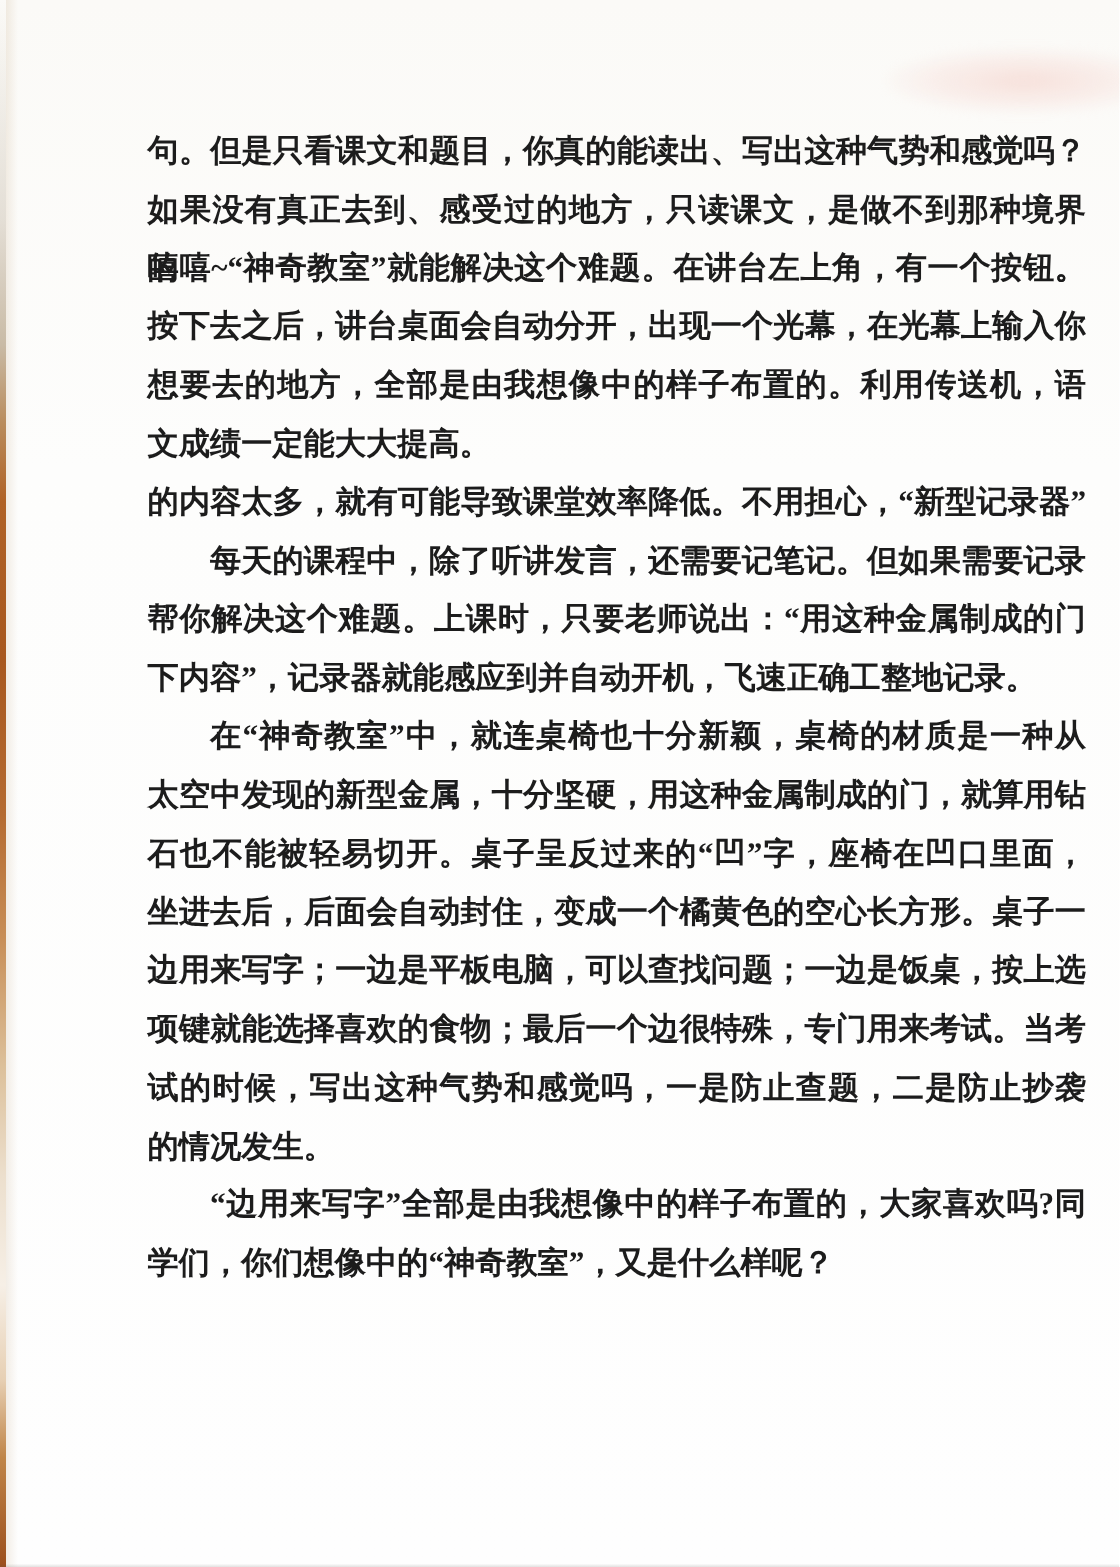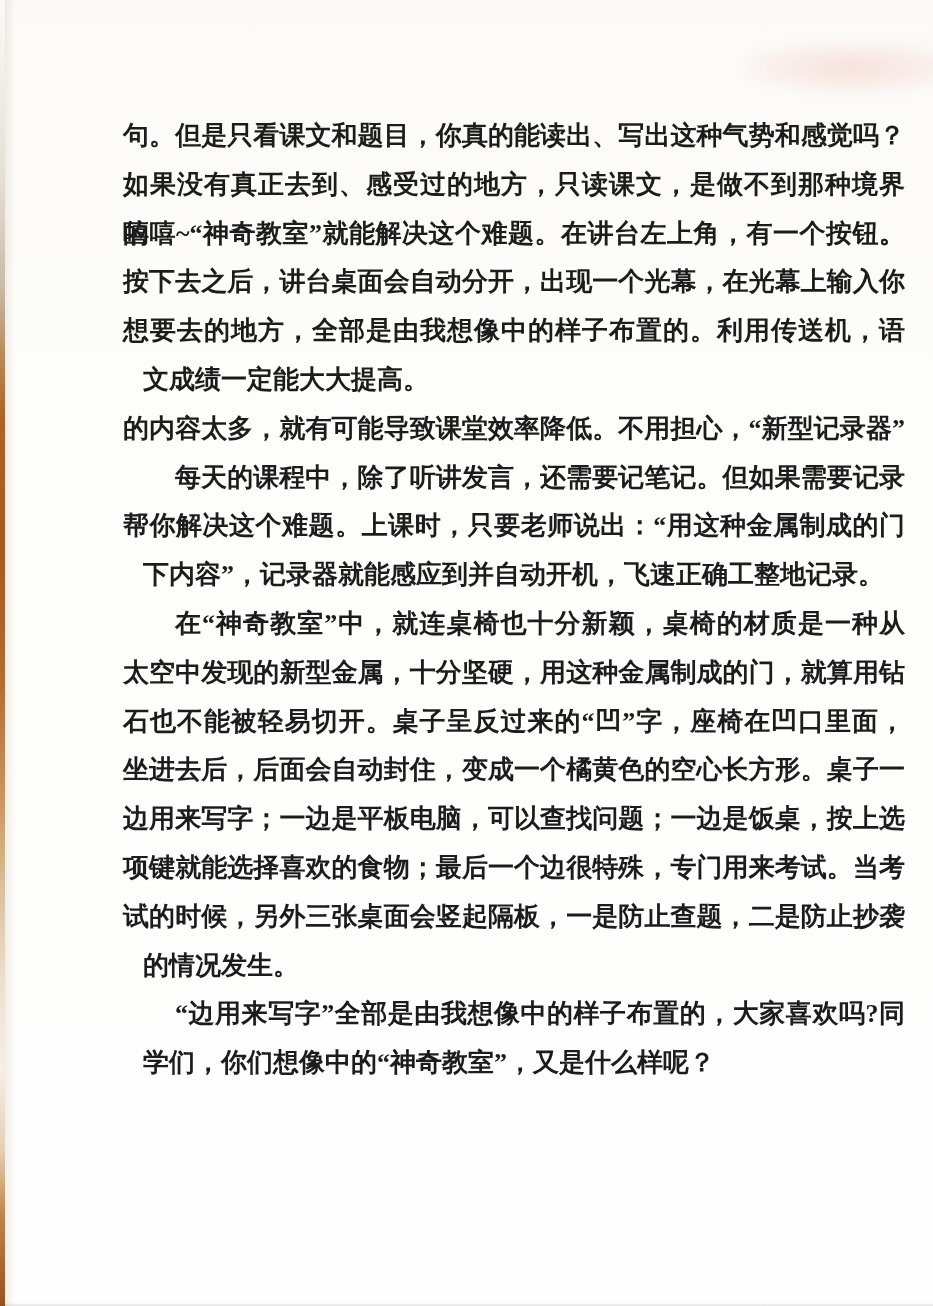--- a/index.html
+++ b/index.html
@@ -66,42 +66,41 @@
     position: absolute;
     left: 0;
     bottom: 0;
     width: 933px;
     height: 3px;
     background: linear-gradient(180deg, rgba(0,0,0,0), rgba(90,85,80,0.18));
   }
   .text-block {
     position: absolute;
     left: 123px;
-    top: 112px;
+    top: 102px;
     width: 782px;
     color: #1c1c1c;
     font-size: 26px;
     font-weight: bold;
     letter-spacing: 0;
     font-family: Liberation Serif, serif;
   }
   .line {
     height: 48.8px;
     line-height: 48.8px;
     text-align: justify;
     text-align-last: justify;
     text-justify: inter-ideograph;
     white-space: normal;
   }
   .line.indent {
     text-indent: 2em;
   }
   .line.para-end {
     text-align-last: left;
-    margin-left: 20px;
   }
 </style>
 </head>
 <body>
 
 <div class="page">
   <div class="left-edge"></div>
   <div class="left-edge-soft"></div>
   <div class="smudge"></div>
   <div class="text-block">
@@ -114,19 +113,19 @@
       <div class="line">的内容太多，就有可能导致课堂效率降低。不用担心，“新型记录器”</div>
       <div class="line indent">每天的课程中，除了听讲发言，还需要记笔记。但如果需要记录</div>
       <div class="line">帮你解决这个难题。上课时，只要老师说出：“用这种金属制成的门</div>
       <div class="line para-end">下内容”，记录器就能感应到并自动开机，飞速正确工整地记录。</div>
       <div class="line indent">在“神奇教室”中，就连桌椅也十分新颖，桌椅的材质是一种从</div>
       <div class="line">太空中发现的新型金属，十分坚硬，用这种金属制成的门，就算用钻</div>
       <div class="line">石也不能被轻易切开。桌子呈反过来的“凹”字，座椅在凹口里面，</div>
       <div class="line">坐进去后，后面会自动封住，变成一个橘黄色的空心长方形。桌子一</div>
       <div class="line">边用来写字；一边是平板电脑，可以查找问题；一边是饭桌，按上选</div>
       <div class="line">项键就能选择喜欢的食物；最后一个边很特殊，专门用来考试。当考</div>
-      <div class="line">试的时候，另外三张桌面会竖起隔板，一是防止查题，二是防止抄袭</div>
+      <div class="line">试的时候，写出这种气势和感觉吗，一是防止查题，二是防止抄袭</div>
       <div class="line para-end">的情况发生。</div>
       <div class="line indent">“边用来写字”全部是由我想像中的样子布置的，大家喜欢吗?同</div>
       <div class="line para-end">学们，你们想像中的“神奇教室”，又是什么样呢？</div>
     </div>
   <div class="bottom-shadow"></div>
 </div>
 
 </body></html>

